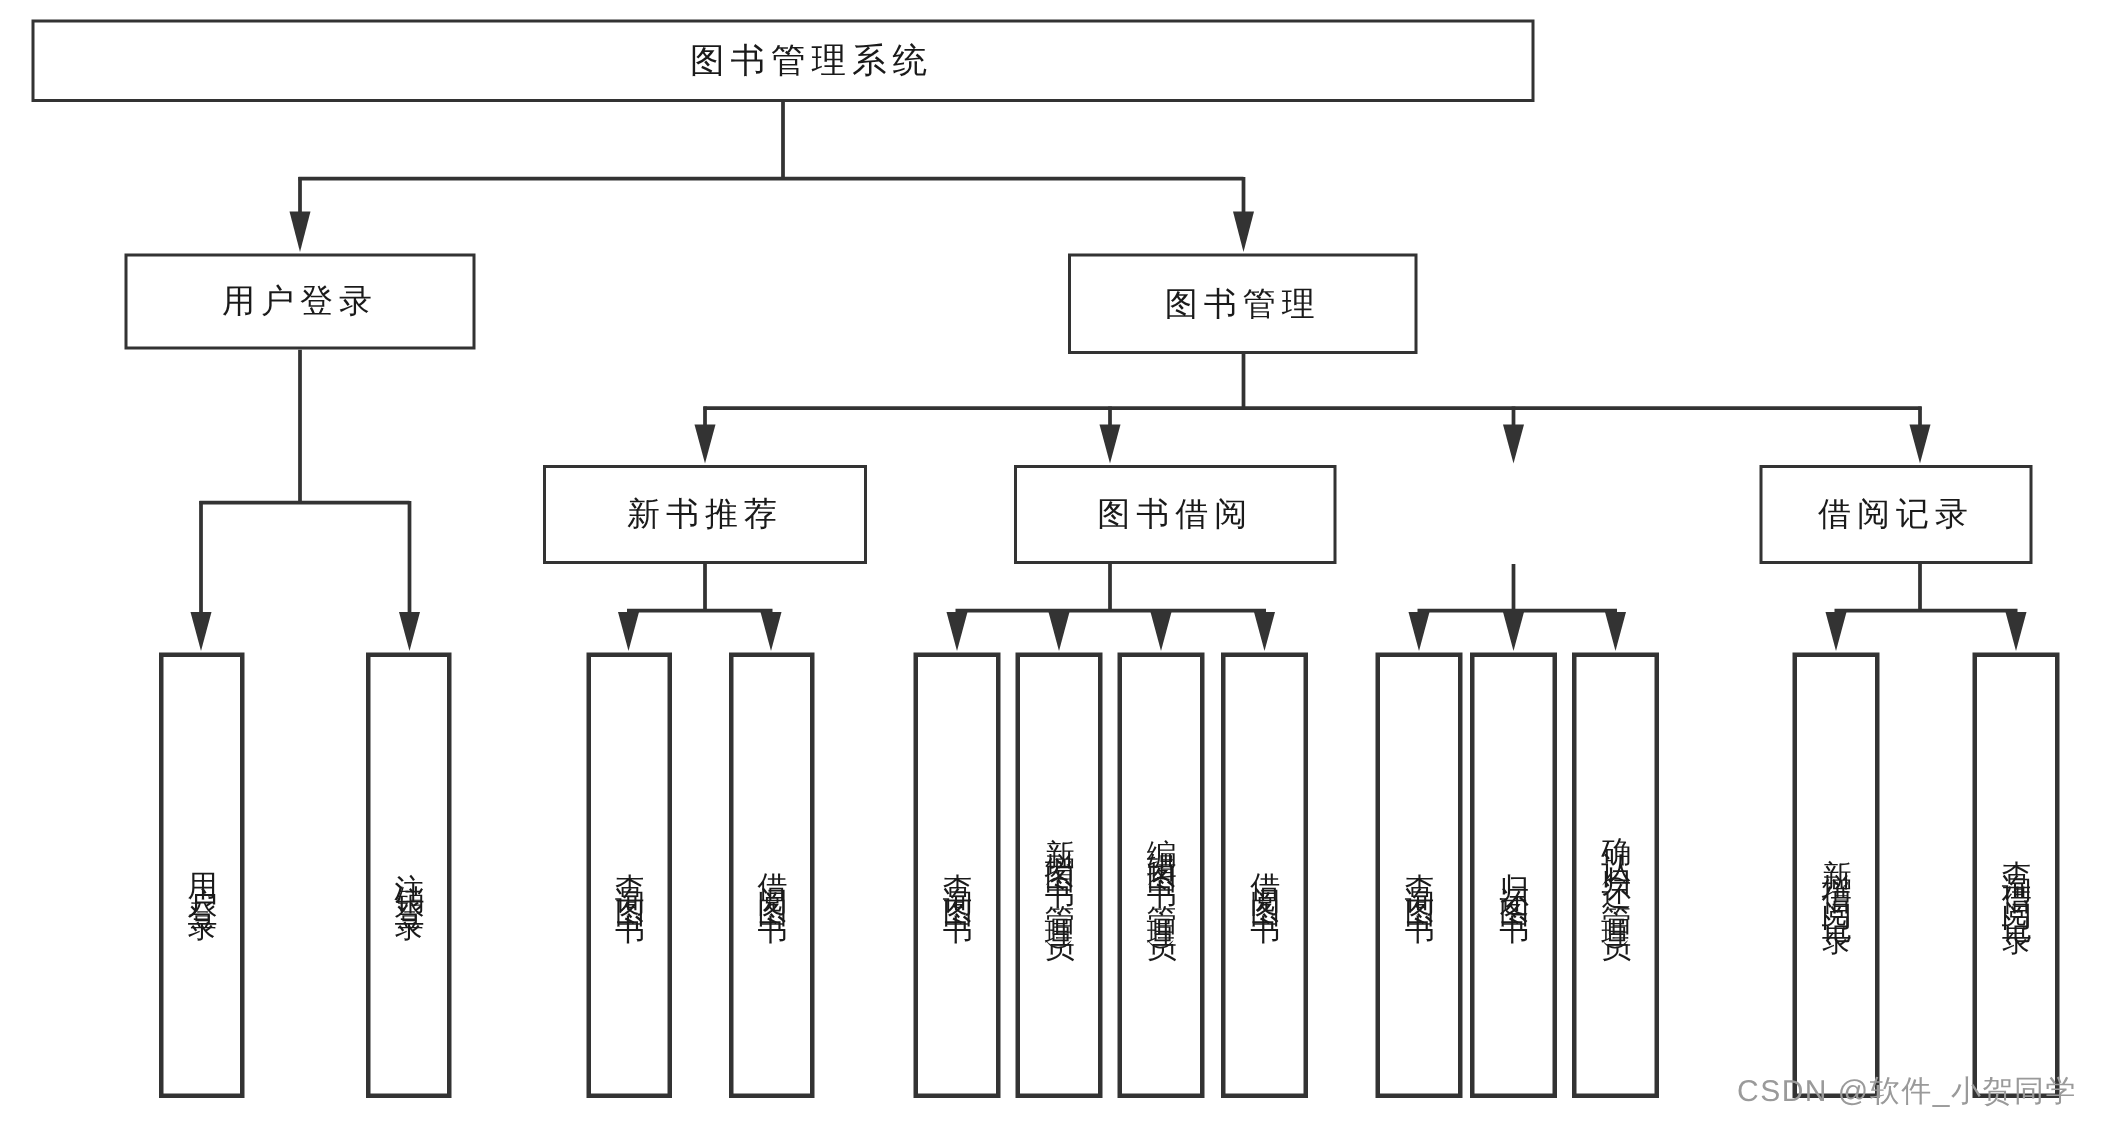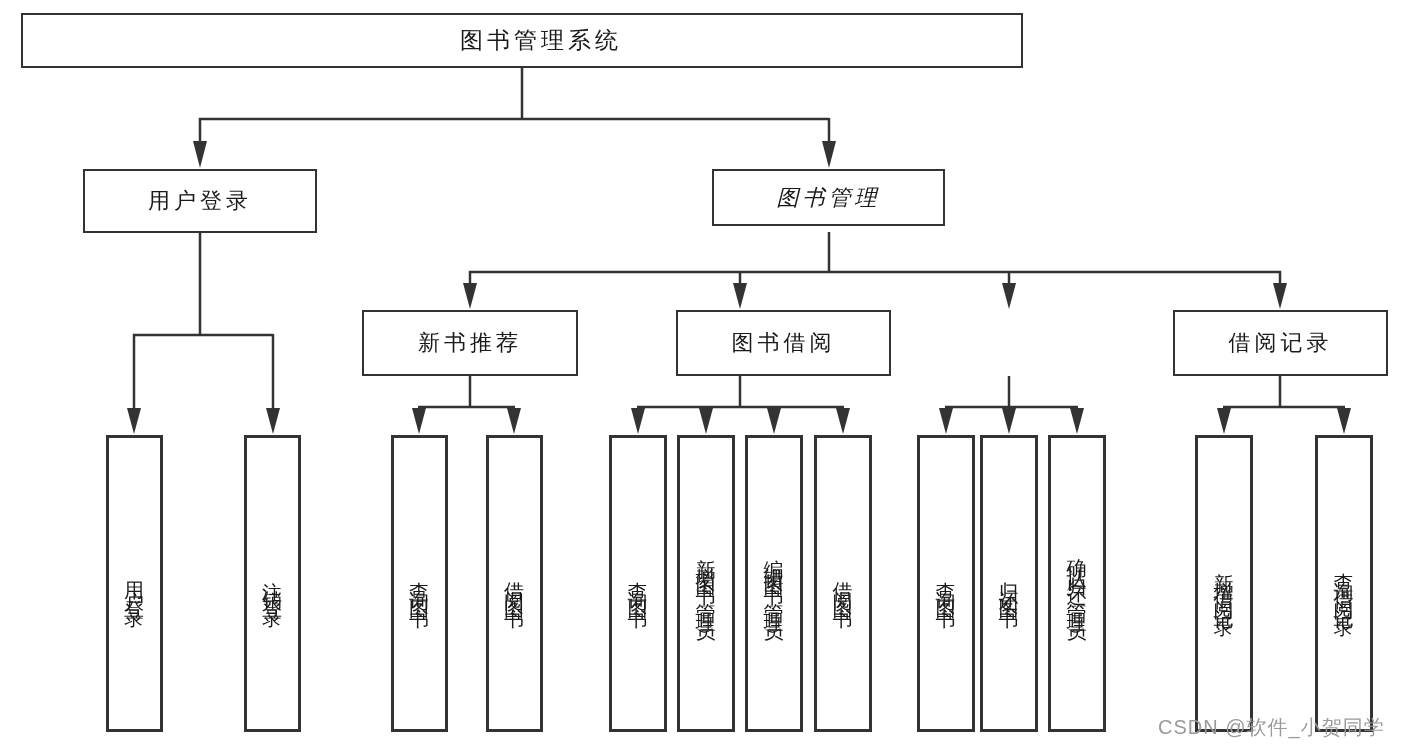--- a/index.html
+++ b/index.html
@@ -119,25 +119,25 @@
       <polygon points="1070,408 1084,408 1077,434"></polygon>
 
       <polygon points="1217,408 1231,408 1224,434"></polygon>
       <polygon points="1337,408 1351,408 1344,434"></polygon>
     </g>
   </svg>
 
   <div class="box" style="left:21px; top:13px; width:1002px; height:55px; font-size:23px;padding-left:38px;">图书管理系统</div>
 
   <div class="box" style="left:83px; top:169px; width:234px; height:64px;">用户登录</div>
-  <div class="box" style="left:712px; top:169px; width:233px; height:57px;font-style:italic;">图书管理</div>
+  <div class="box" style="left:712px; top:169px; width:233px; height:67px;">图书管理</div>
 
   <div class="box" style="left:362px; top:310px; width:216px; height:66px;">新书推荐</div>
   <div class="box" style="left:633px; top:310px; width:215px; height:66px;margin-left:43px;">图书借阅</div>
-  <div class="box" style="left:1173px; top:310px; width:215px; height:66px;">借阅记录</div>
+  <div class="box" style="left:1173px; top:310px; width:182px; height:66px;">借阅记录</div>
 
   <div class="box leaf" style="left:106px; top:435px; width:57px; height:297px;">用户登录</div>
   <div class="box leaf" style="left:244px; top:435px; width:57px; height:297px;">注销登录</div>
 
   <div class="box leaf" style="left:391px; top:435px; width:57px; height:297px;">查询图书</div>
   <div class="box leaf" style="left:486px; top:435px; width:57px; height:297px;">借阅图书</div>
 
   <div class="box leaf" style="left:609px; top:435px; width:58px; height:297px;">查询图书</div>
   <div class="box leaf" style="left:677px; top:435px; width:58px; height:297px;">新增图书（管理员）</div>
   <div class="box leaf" style="left:745px; top:435px; width:58px; height:297px;">编辑图书（管理员）</div>

